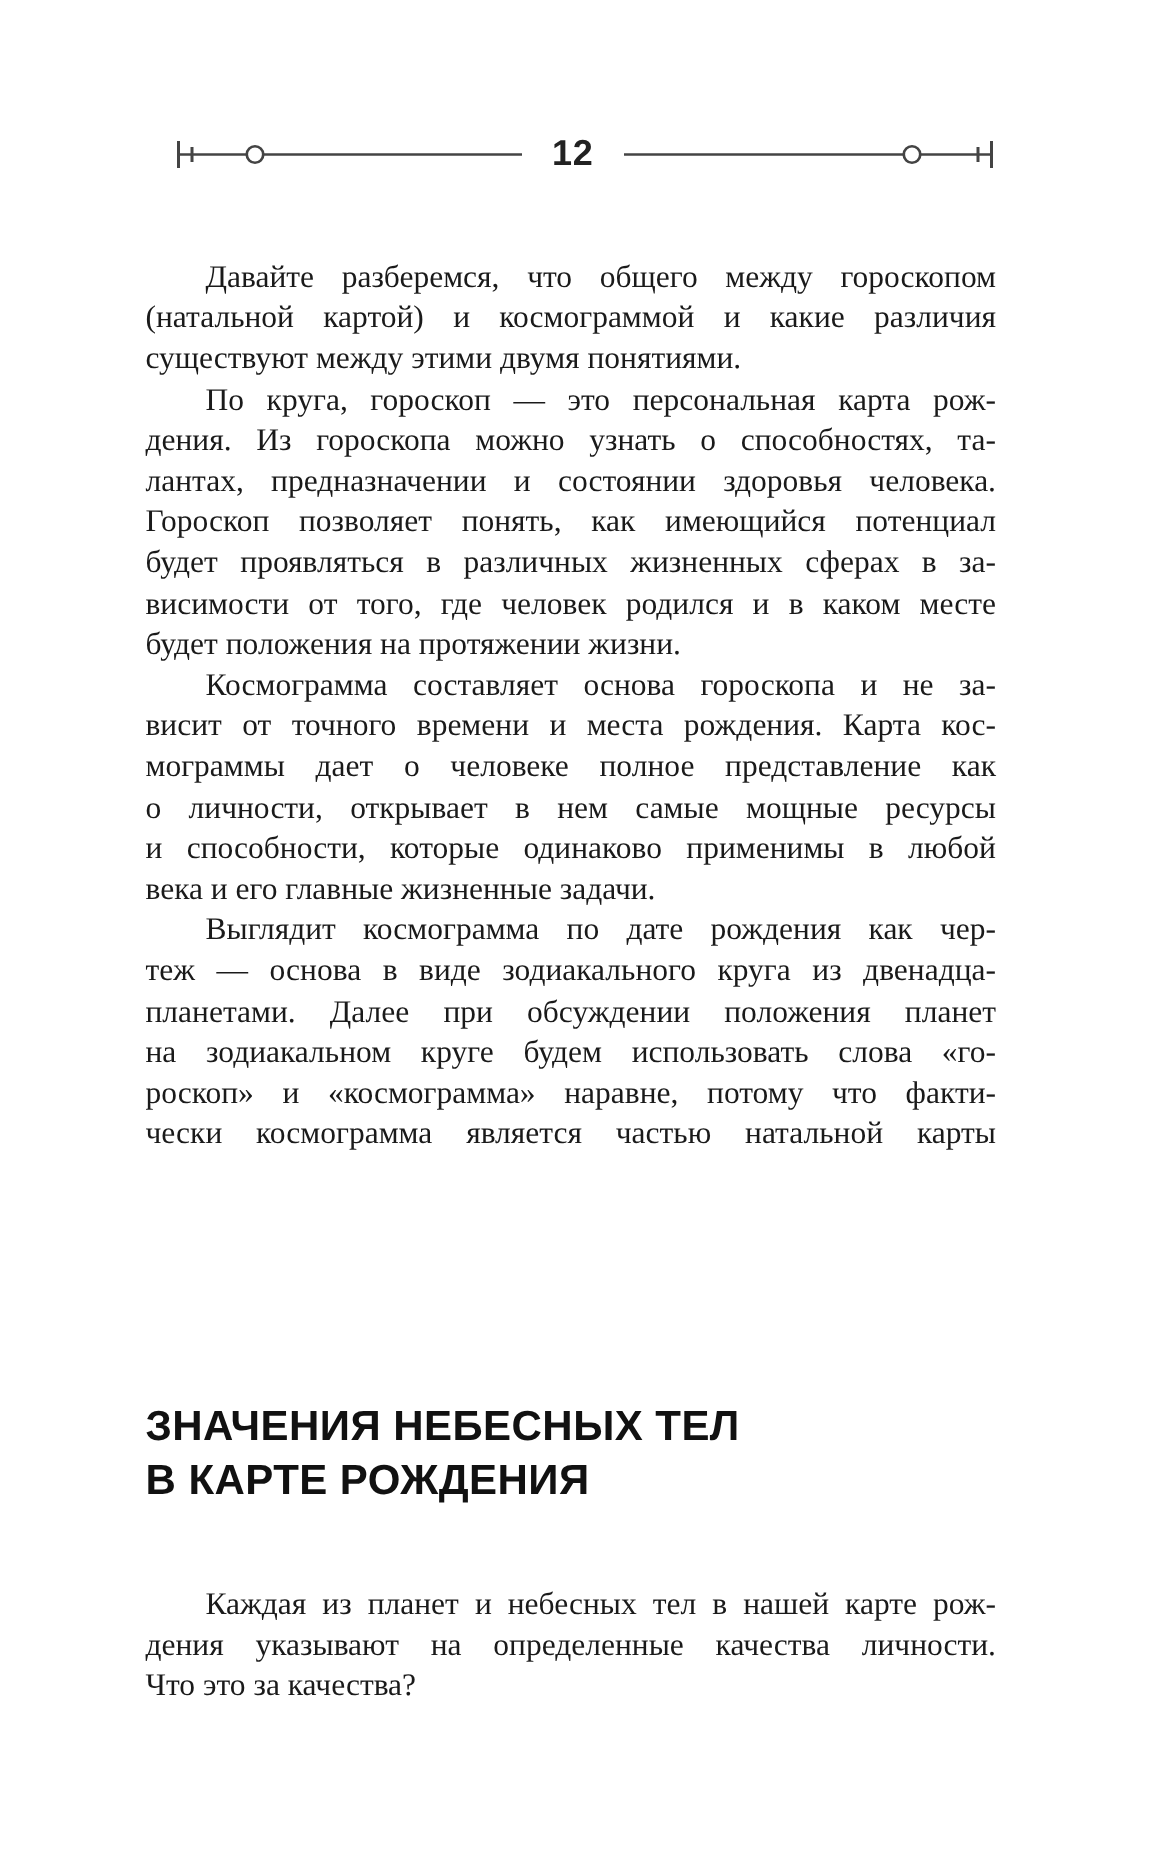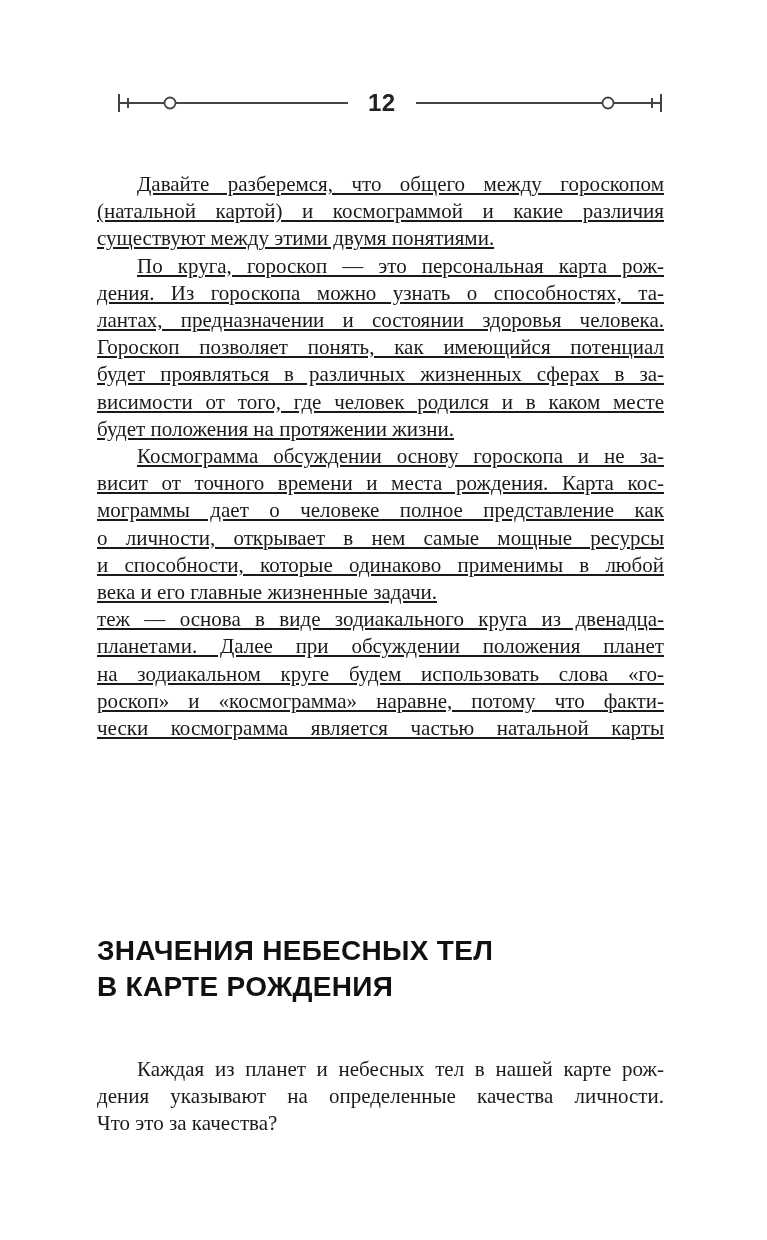--- a/index.html
+++ b/index.html
@@ -38,21 +38,21 @@
 
   
   .copy {
     position: absolute;
     left: 97px;
     width: 567px;
     font-size: 21px;
     line-height: 27.2px;
     color: #1a1a1a;
   }
-  .copy.body-block   { top: 171px; text-decoration: underline; }
+  .copy.body-block   { top: 171px; }
   .copy.closing-block{ top: 1056px; }
 
   .para { margin: 0; }
   .line {
     text-align: justify;
     text-align-last: justify;
     white-space: nowrap;
   }
   .line.first { padding-left: 40px; }
   .line.final { text-align-last: left; }
@@ -102,28 +102,29 @@
       <div class="para">
         <div class="line first">По круга, гороскоп — это персональная карта рож-</div>
         <div class="line">дения. Из гороскопа можно узнать о способностях, та-</div>
         <div class="line">лантах, предназначении и состоянии здоровья человека.</div>
         <div class="line">Гороскоп позволяет понять, как имеющийся потенциал</div>
         <div class="line">будет проявляться в различных жизненных сферах в за-</div>
         <div class="line">висимости от того, где человек родился и в каком месте</div>
         <div class="line final">будет положения на протяжении жизни.</div>
       </div>
       <div class="para">
-        <div class="line first">Космограмма обсуждении основу гороскопа и не за-</div>
+        <div class="line first">Космограмма составляет основа гороскопа и не за-</div>
         <div class="line">висит от точного времени и места рождения. Карта кос-</div>
         <div class="line">мограммы дает о человеке полное представление как</div>
         <div class="line">о личности, открывает в нем самые мощные ресурсы</div>
         <div class="line">и способности, которые одинаково применимы в любой</div>
         <div class="line final">века и его главные жизненные задачи.</div>
       </div>
       <div class="para">
+        <div class="line first">Выглядит космограмма по дате рождения как чер-</div>
         <div class="line">теж — основа в виде зодиакального круга из двенадца-</div>
         <div class="line">планетами. Далее при обсуждении положения планет</div>
         <div class="line">на зодиакальном круге будем использовать слова «го-</div>
         <div class="line">роскоп» и «космограмма» наравне, потому что факти-</div>
         <div class="line">чески космограмма является частью натальной карты</div>
       </div>
     </div>
 
   <div class="section-heading">
     <div>ЗНАЧЕНИЯ НЕБЕСНЫХ ТЕЛ</div>

